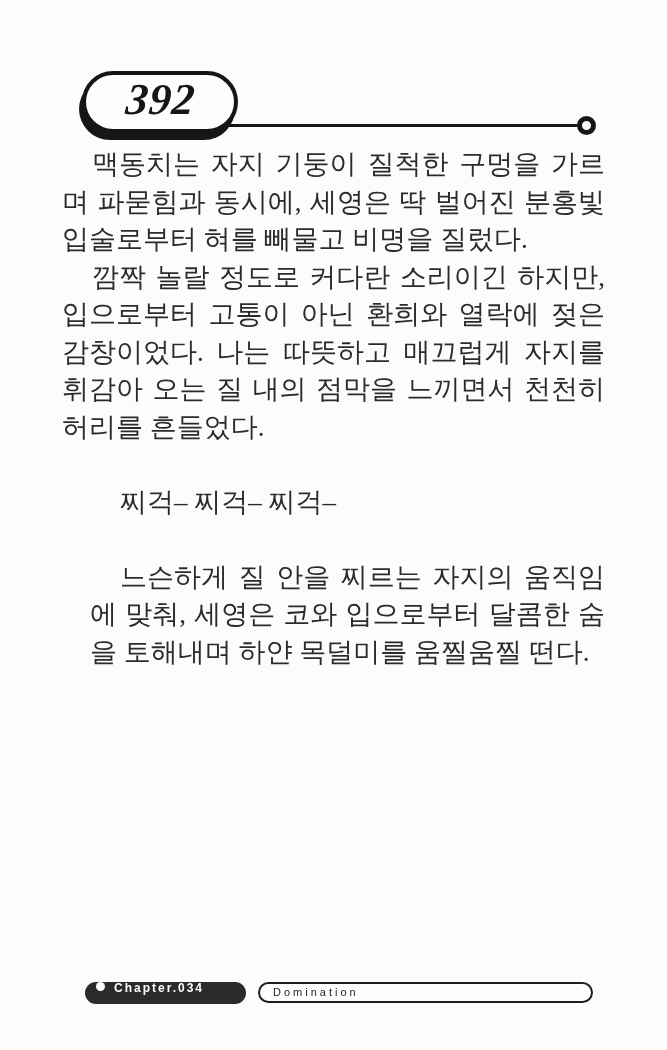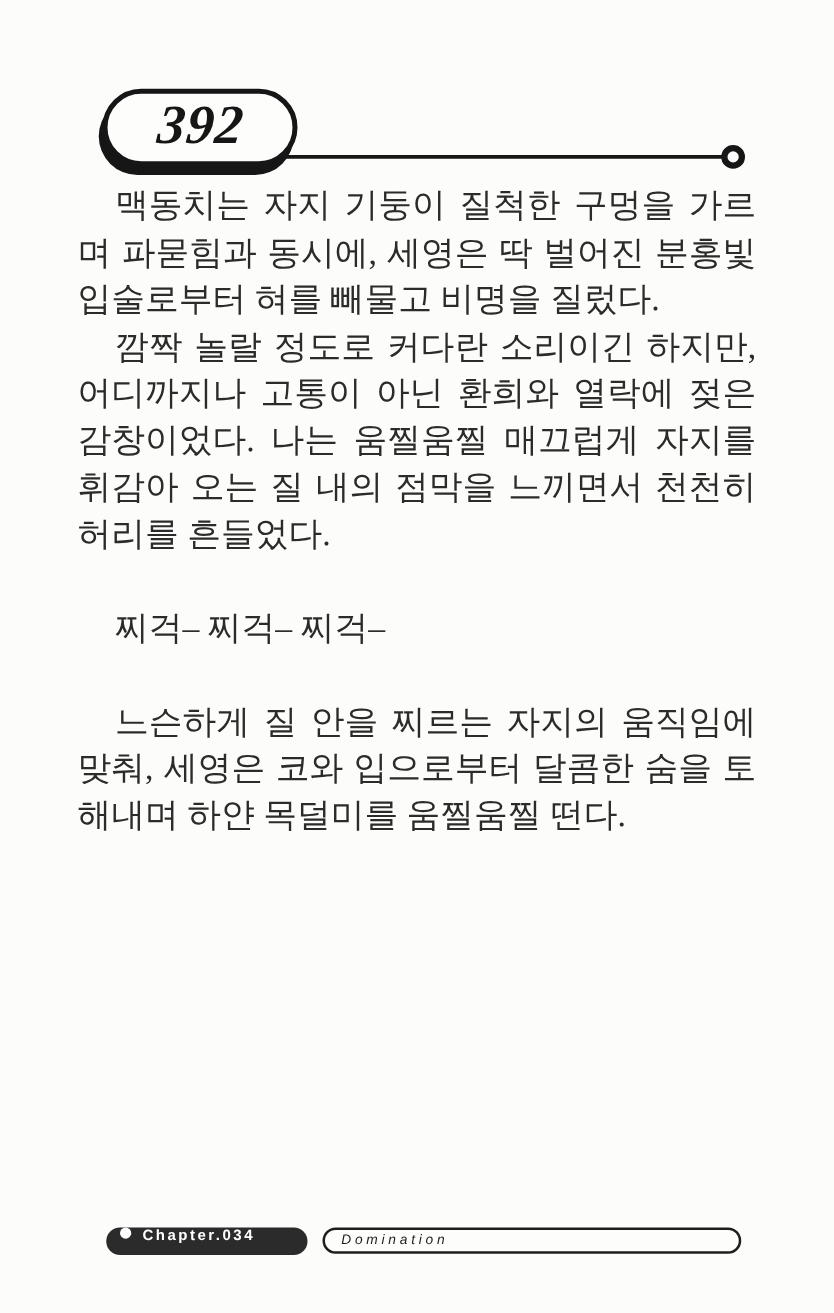--- a/index.html
+++ b/index.html
@@ -55,21 +55,21 @@
     position: absolute;
     left: 62px; top: 146px;
     width: 543px;
     font-size: 27px;
     line-height: 37.5px;
     text-align: justify;
     word-break: break-all;
     color: #2b2b2b;
   }
   .body-text p { margin: 0; text-indent: 30px; }
-  .body-text p.gap { margin-top: 37.5px; }
+  .body-text p.gap { margin-top: 37.5px; margin-left: 28px; }
 
   
   .footer { position: absolute; top: 980px; left: 0; width: 100%; height: 28px; }
   .chapter-pill {
     position: absolute; left: 85px; top: 2px;
     width: 161px; height: 22px;
     background: #2b2b2b;
     border-radius: 12px;
     display: flex; align-items: flex-start;
     padding-left: 11px; box-sizing: border-box;
@@ -93,39 +93,38 @@
     border-radius: 12px;
     display: flex; align-items: center;
     padding-left: 13px; box-sizing: border-box;
   }
   .series-label {
     font-family: "Liberation Sans", "DejaVu Sans", sans-serif;
     font-size: 11px; font-weight: 500;
     letter-spacing: 3px; color: #1e1e1e;
     white-space: nowrap; line-height: 1;
     padding-bottom: 1px;
-    font-style: italic;
   }
 </style>
 </head>
 <body>
 
 <div class="page">
 
   <div class="header">
     <div class="page-pill">
       <span class="page-number">392</span>
     </div>
     <div class="header-rule"></div>
     <div class="header-rule-dot"></div>
   </div>
 
   <div class="body-text">
     <p>맥동치는 자지 기둥이 질척한 구멍을 가르며 파묻힘과 동시에, 세영은 딱 벌어진 분홍빛 입술로부터 혀를 빼물고 비명을 질렀다.</p>
-    <p>깜짝 놀랄 정도로 커다란 소리이긴 하지만, 어디까지나 고통이 아닌 환희와 열락에 젖은 감창이었다. 나는 움찔움찔 매끄럽게 자지를 휘감아 오는 질 내의 점막을 느끼면서 천천히 허리를 흔들었다.</p>
+    <p>깜짝 놀랄 정도로 커다란 소리이긴 하지만, 입으로부터 고통이 아닌 환희와 열락에 젖은 감창이었다. 나는 따뜻하고 매끄럽게 자지를 휘감아 오는 질 내의 점막을 느끼면서 천천히 허리를 흔들었다.</p>
     <p class="gap">찌걱– 찌걱– 찌걱–</p>
     <p class="gap">느슨하게 질 안을 찌르는 자지의 움직임에 맞춰, 세영은 코와 입으로부터 달콤한 숨을 토해내며 하얀 목덜미를 움찔움찔 떤다.</p>
   </div>
 
   <div class="footer">
     <div class="chapter-pill">
       <span class="chapter-dot"></span>
       <span class="chapter-label">Chapter.034</span>
     </div>
     <div class="series-pill">

